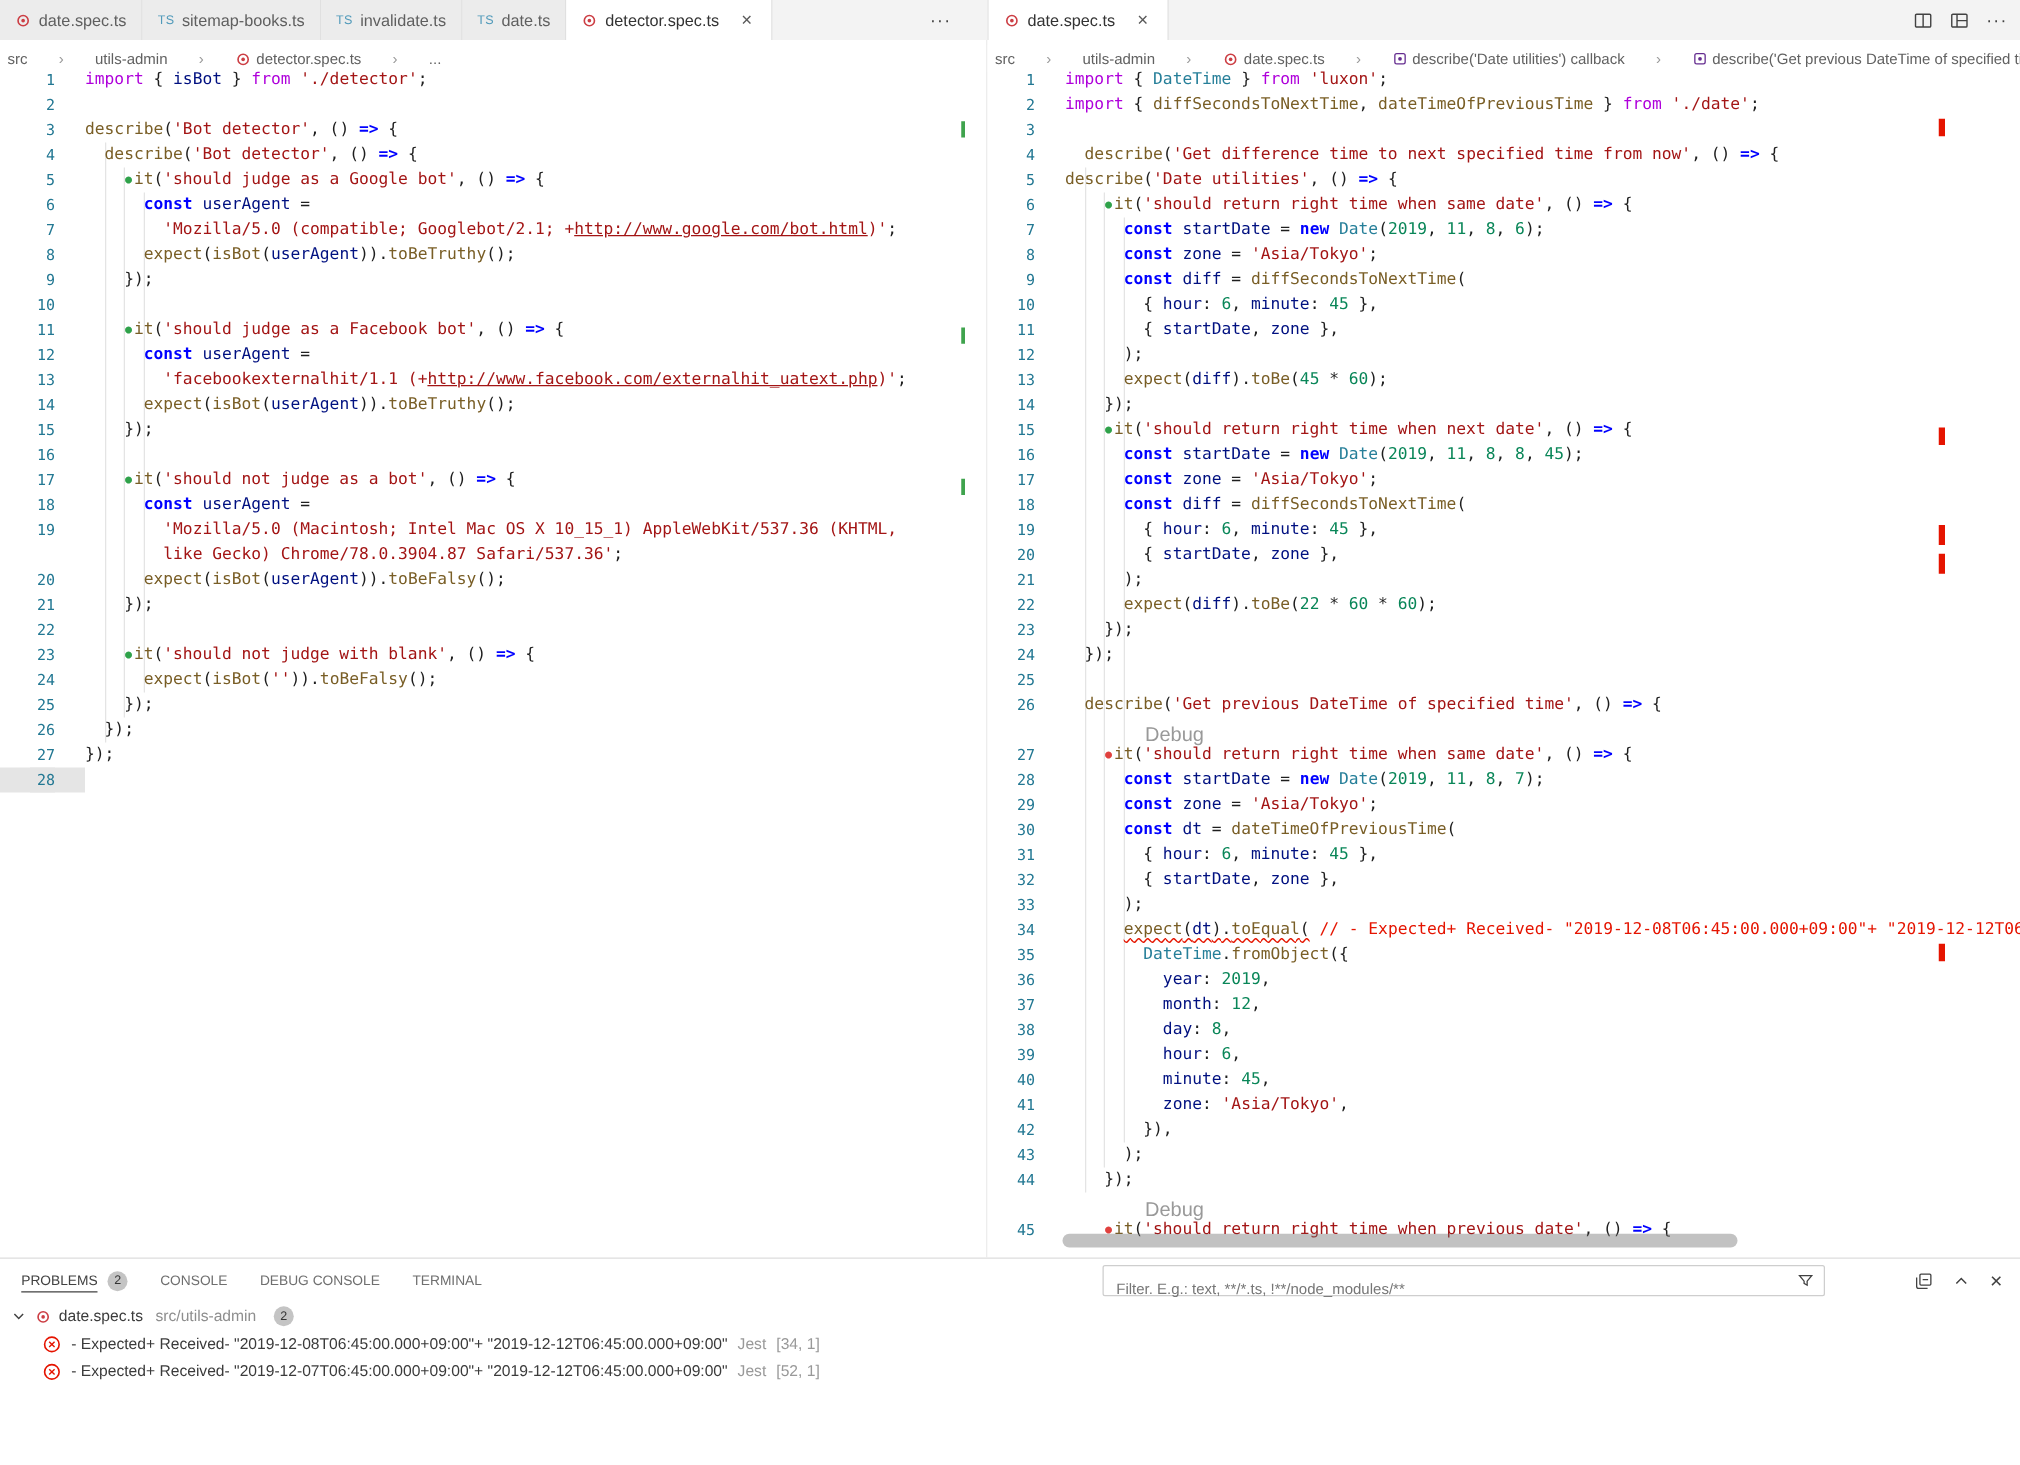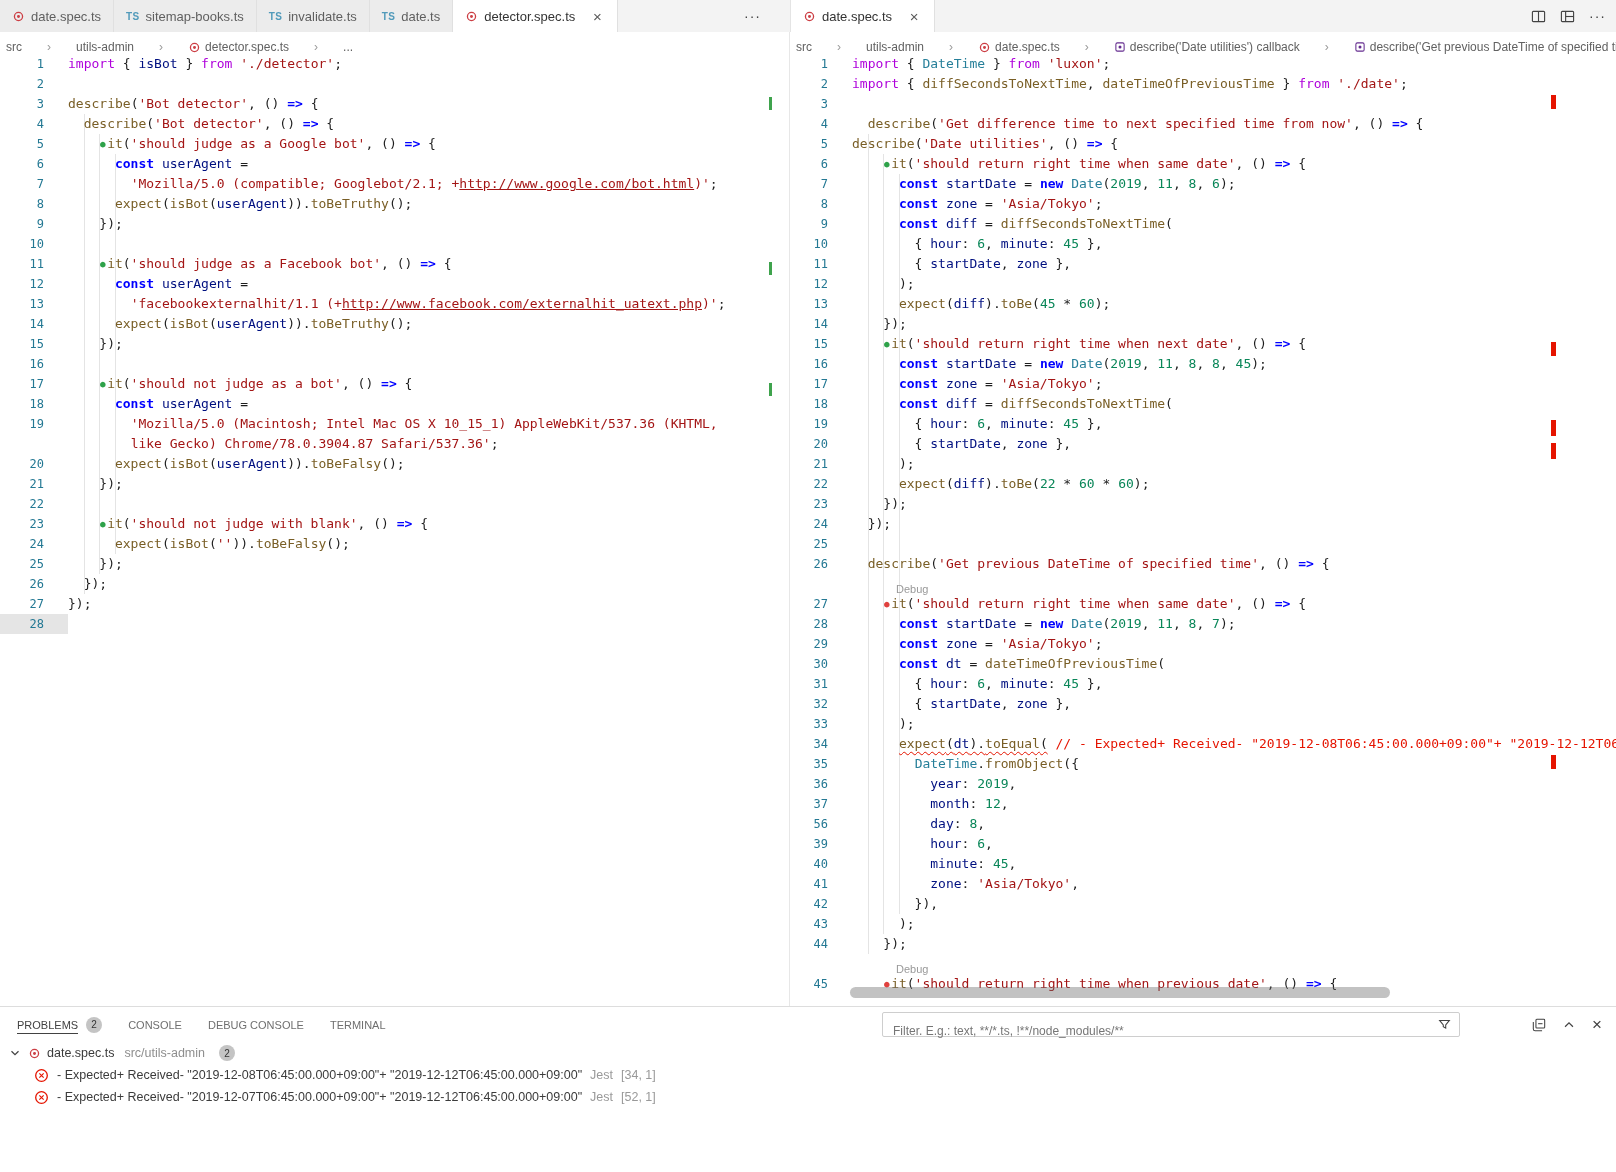--- a/index.html
+++ b/index.html
@@ -6,21 +6,21 @@
   body{width:1616px;height:1172px;overflow:hidden;font-family:"Liberation Sans","DejaVu Sans",sans-serif;-webkit-font-smoothing:antialiased;}
   .window{position:relative;width:1616px;height:1172px;background:#fff;overflow:hidden;}
 
   
   .tabbar{position:absolute;top:0;left:0;right:0;height:32px;background:#F3F3F3;}
   .tabs-left{position:absolute;left:0;top:0;height:32px;display:flex;}
   .tabs-right{position:absolute;left:790px;top:0;height:32px;display:flex;border-left:1px solid #E4E4E4;}
   .tab{display:flex;align-items:center;gap:6px;padding:0 12px;height:32px;background:#ECECEC;color:#5f5f5f;font-size:13px;border-right:1px solid #E0E0E0;cursor:pointer;white-space:nowrap;}
   .tab.active{background:#FFFFFF;color:#333;}
   .tabicon{display:flex;align-items:center;}
-  .ts-ic{color:#519ABA;font-weight:bold;font-size:10px;letter-spacing:.3px;}
+  .ts-ic{color:#519ABA;font-weight:normal;font-size:10px;letter-spacing:.3px;}
   .tabclose{margin-left:8px;color:#5a5a5a;font-size:15px;line-height:15px;width:16px;height:16px;display:flex;align-items:center;justify-content:center;border-radius:3px;}
   .tab-overflow{position:absolute;left:744px;top:0;height:32px;display:flex;align-items:center;color:#424242;font-size:14px;letter-spacing:1px;cursor:pointer;}
   .tabbar-actions{position:absolute;right:10px;top:0;height:32px;display:flex;align-items:center;gap:14px;color:#424242;}
   .icon-btn{display:flex;align-items:center;cursor:pointer;}
   .icon-btn.more{font-size:14px;letter-spacing:1px;}
 
   
   .editors{position:absolute;top:32px;left:0;right:0;bottom:166px;display:flex;}
   .pane{position:relative;background:#fff;overflow:hidden;}
   .pane-left{width:790px;box-sizing:border-box;border-right:1px solid #E7E7E7;}
@@ -33,21 +33,21 @@
   .codearea{position:absolute;top:22px;left:0;right:0;bottom:0;overflow:hidden;font-family:"DejaVu Sans Mono","Liberation Mono",monospace;font-size:13px;line-height:20px;}
   .gutter{position:absolute;top:0;left:0;z-index:2;text-align:right;color:#237893;font-size:12px;}
   .pane-left .gutter{width:44px;}
   .pane-right .gutter{width:38px;}
   .code{position:absolute;top:0;right:0;z-index:1;}
   .pane-left .code{left:68px;}
   .pane-right .code{left:62px;}
   .lnum{height:20px;}
   .lnum.cur{background:#E5E5E5;box-shadow:24px 0 0 #E5E5E5;}
   .cline{height:20px;white-space:pre;color:#000;}
-  .codelens{height:20px;box-sizing:border-box;padding-top:5px;margin-left:44px;font-family:"Liberation Sans",sans-serif;font-size:11px;color:#999;cursor:pointer;}
+  .codelens{height:20px;box-sizing:border-box;padding-top:5px;margin-left:64px;font-family:"Liberation Sans",sans-serif;font-size:16px;color:#999;cursor:pointer;}
 
   .tk.k{color:#AF00DB;}
   .tk.s{color:#0000FF;font-weight:bold;}
   .tk.f{color:#795E26;}
   .tk.v{color:#001080;}
   .tk.y{color:#267F99;}
   .tk.r{color:#A31515;}
   .tk.u{color:#A31515;text-decoration:underline;}
   .tk.m{color:#098658;}
   .tk.p{color:#1E1E1E;}
@@ -314,21 +314,21 @@
             <div class="lnum">28</div>
             <div class="lnum">29</div>
             <div class="lnum">30</div>
             <div class="lnum">31</div>
             <div class="lnum">32</div>
             <div class="lnum">33</div>
             <div class="lnum">34</div>
             <div class="lnum">35</div>
             <div class="lnum">36</div>
             <div class="lnum">37</div>
-            <div class="lnum">56</div>
+            <div class="lnum">38</div>
             <div class="lnum">39</div>
             <div class="lnum">40</div>
             <div class="lnum">41</div>
             <div class="lnum">42</div>
             <div class="lnum">43</div>
             <div class="lnum">44</div>
             <div class="lnum"></div>
             <div class="lnum">45</div>
           </div>
         <div class="code" id="code-right">

